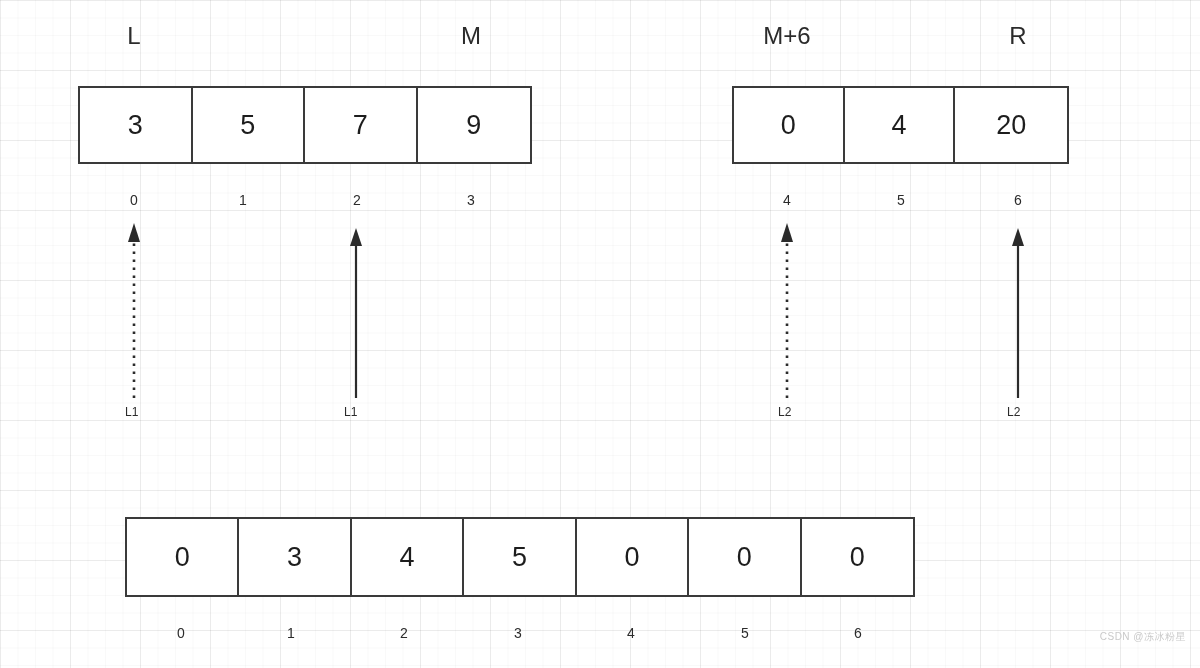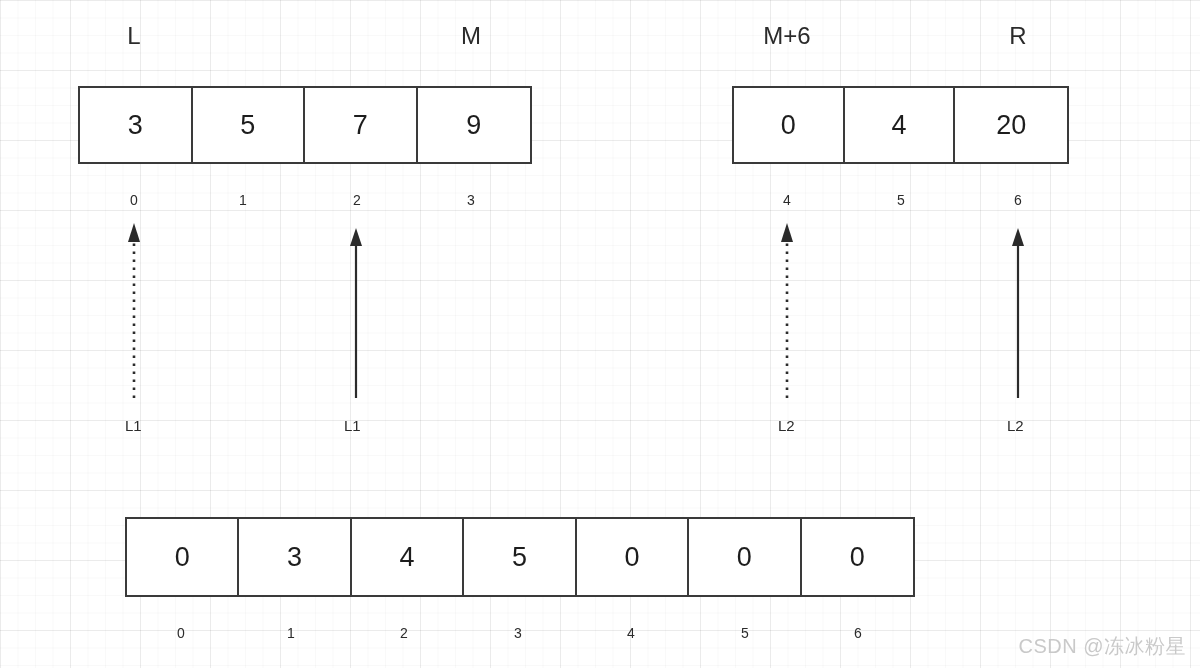--- a/index.html
+++ b/index.html
@@ -66,32 +66,31 @@
     color: #2b2b2b;
     white-space: nowrap;
   }
 
   
   .arrow { position: absolute; }
   .arrow svg { display: block; overflow: visible; }
 
   .ptr-label {
     position: absolute;
-    font-size: 15px;
+    font-size: 12px;
     color: #2b2b2b;
     white-space: nowrap;
-    margin-top: 12px;
   }
 
   
   #watermark {
     position: absolute;
     right: 14px;
-    bottom: 8px;
-    font-size: 20px;
+    bottom: 24px;
+    font-size: 10px;
     color: #c9c9c9;
     letter-spacing: 0.5px;
     white-space: nowrap;
     user-select: none;
   }
 </style>
 </head>
 <body>
 
 <div id="canvas">

